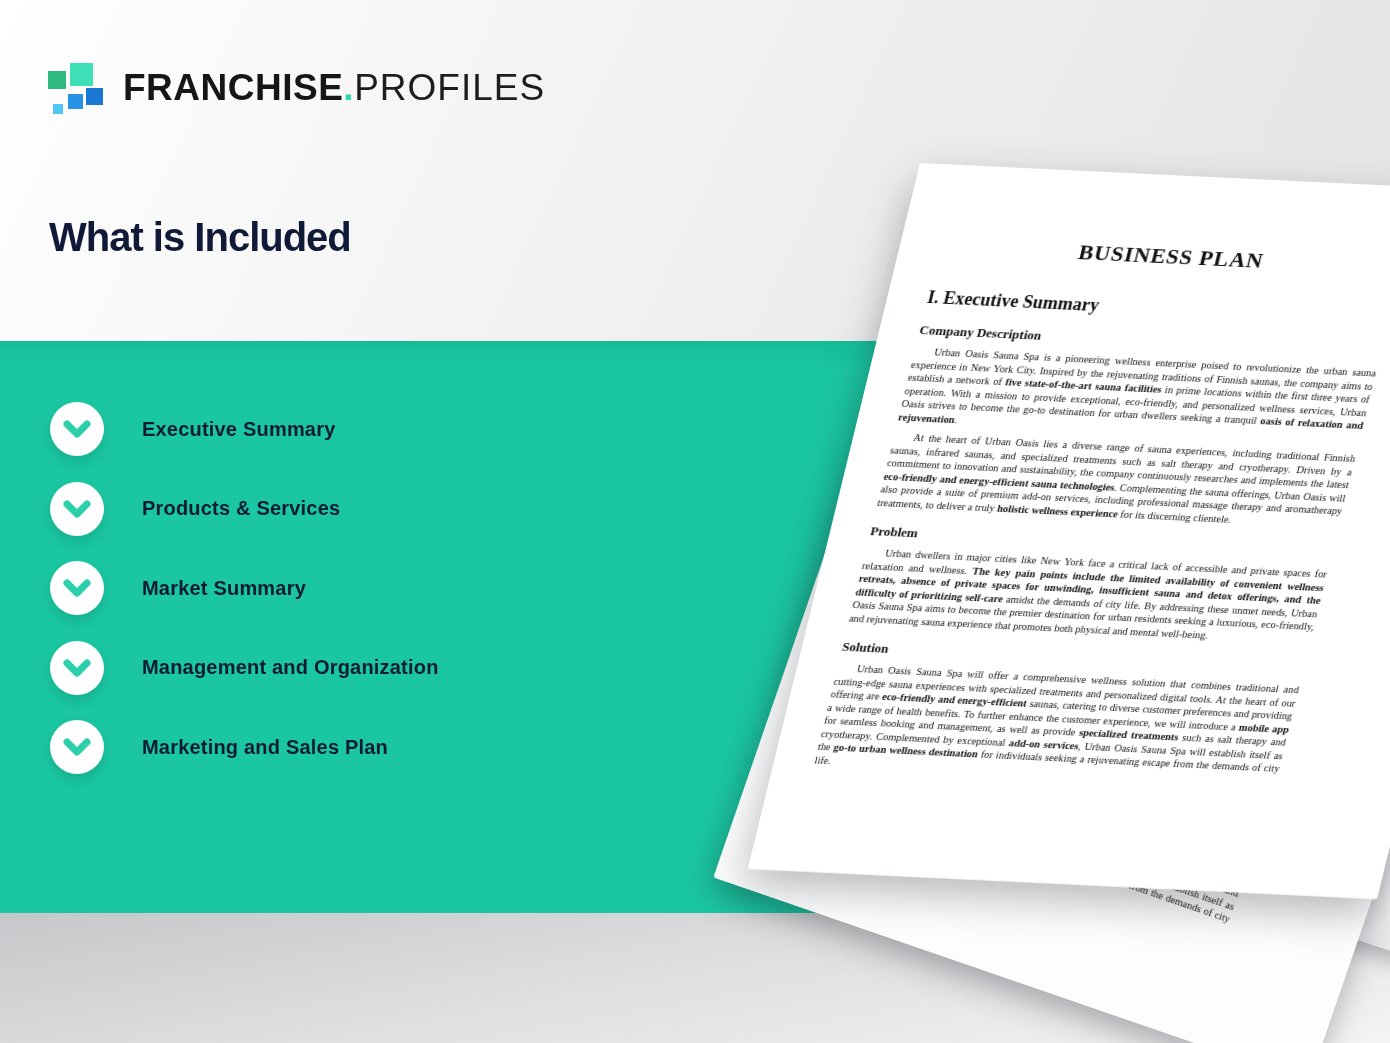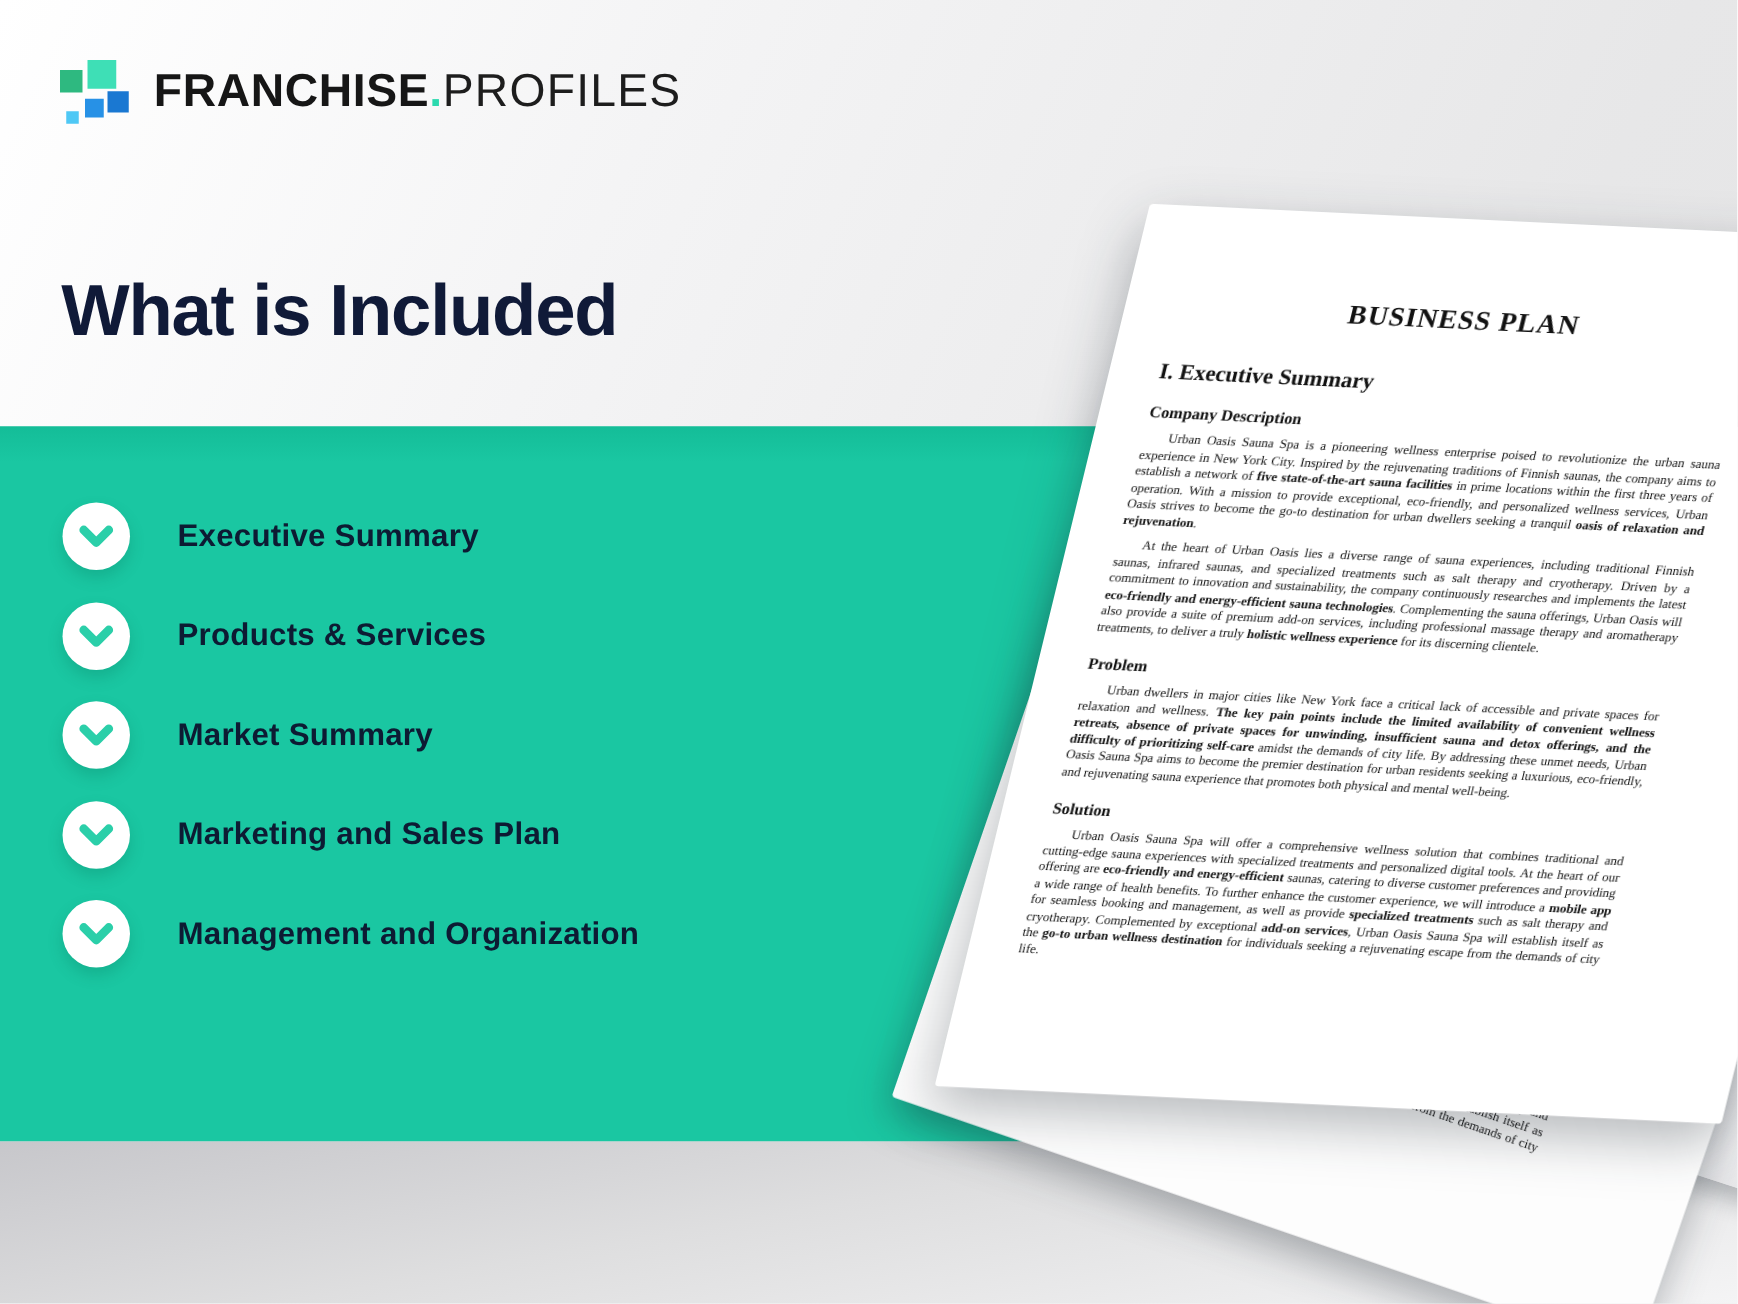--- a/index.html
+++ b/index.html
@@ -5,47 +5,47 @@
   html,body{margin:0;padding:0;}
   #app{position:relative;width:1390px;height:1043px;overflow:hidden;
        background:linear-gradient(115deg,#ffffff 0%,#f4f4f5 30%,#e7e7e8 72%,#e4e4e5 100%);
        font-family:"Liberation Sans",sans-serif;}
 
   
   .bg-bottom{position:absolute;left:0;top:913px;width:1390px;height:130px;
        background:linear-gradient(170deg,#c7c7cb 0%,#dededf 45%,#f4f4f5 100%);}
 
   
-  .logo{position:absolute;left:47px;top:42px;display:flex;align-items:center;gap:16px;}
+  .logo{position:absolute;left:47px;top:57px;display:flex;align-items:center;gap:16px;}
   .logo-icon{position:relative;width:60px;height:62px;}
   .logo-icon div{position:absolute;}
   .sq-green{left:1px;top:14px;width:18px;height:18px;background:#2eb980;}
   .sq-mint{left:23px;top:6px;width:23px;height:23px;background:#3edfb6;}
   .sq-sky{left:6px;top:47px;width:10px;height:10px;background:#4fc8f5;}
   .sq-midblue{left:21px;top:37px;width:15px;height:15px;background:#2791e6;}
   .sq-blue{left:39px;top:31px;width:17px;height:17px;background:#1a78d2;}
   .logo-text{font-size:37px;letter-spacing:.5px;color:#161616;white-space:nowrap;}
   .logo-strong{font-weight:700;}
   .logo-dot{font-weight:700;color:#2bd9ae;}
   .logo-light{font-weight:400;color:#1d1d1d;letter-spacing:1px;}
 
   
-  .page-title{position:absolute;left:49px;top:215px;font-size:58px;font-weight:800;
+  .page-title{position:absolute;left:49px;top:215px;font-size:40px;font-weight:800;
        color:#101a38;letter-spacing:-1px;}
 
   
   .teal-panel{position:absolute;left:0;top:341px;width:1000px;height:572px;
        background:linear-gradient(180deg,#14bd98 0%,#1ac7a2 5%,#1ac7a2 100%);z-index:5;}
   .included-list{position:absolute;left:50px;top:61px;list-style:none;margin:0;padding:0;}
   .included-item{display:flex;align-items:center;gap:38px;height:54px;margin-bottom:25.5px;}
   .bullet-circle{width:54px;height:54px;border-radius:50%;background:#ffffff;flex:0 0 54px;
        display:flex;align-items:center;justify-content:center;
        box-shadow:0 6px 12px rgba(0,95,75,.22);}
   .bullet-circle svg{margin-top:4px;}
-  .included-label{font-size:25px;font-weight:700;color:#0d1b33;letter-spacing:.2px;}
+  .included-label{font-size:20px;font-weight:700;color:#0d1b33;letter-spacing:.2px;}
 
   
   .sheet{position:absolute;background:#ffffff;transform-origin:0 0;border-radius:3px;}
   .page-extra{left:1265px;top:810px;width:380px;height:95px;transform:rotate(18deg);
        background:linear-gradient(180deg,#fbfbfc,#e9e9eb);z-index:8;
        box-shadow:0 10px 18px rgba(20,30,40,.25);}
   .page-back{left:950px;top:190px;width:630px;height:727px;transform:rotate(19deg);
        background:#fdfdfd;z-index:12;filter:drop-shadow(0 12px 16px rgba(15,25,35,.32));}
   .page-front{left:920px;top:163px;width:630px;height:727px;
        transform:matrix(0.999,0.048,-0.237,0.971,0,0);z-index:20;
@@ -106,29 +106,29 @@
             </svg>
         </span>
         <span class="included-label">Market Summary</span>
       </li>
       <li class="included-item">
         <span class="bullet-circle">
           <svg width="30" height="22" viewBox="0 0 30 22">
               <path d="M5 4 L15 14 L25 4" fill="none" stroke="#2bcfa9" stroke-width="7" stroke-linecap="round" stroke-linejoin="round"></path>
             </svg>
         </span>
-        <span class="included-label">Marketing and Sales Plan</span>
+        <span class="included-label">Management and Organization</span>
       </li>
       <li class="included-item">
         <span class="bullet-circle">
           <svg width="30" height="22" viewBox="0 0 30 22">
               <path d="M5 4 L15 14 L25 4" fill="none" stroke="#2bcfa9" stroke-width="7" stroke-linecap="round" stroke-linejoin="round"></path>
             </svg>
         </span>
-        <span class="included-label">Management and Organization</span>
+        <span class="included-label">Marketing and Sales Plan</span>
       </li>
     </ul>
   </div>
 
   <div class="sheet page-extra"></div>
 
   <div class="sheet page-back">
     <div class="doc">
       <div class="doc-title">BUSINESS PLAN</div>
       <div class="doc-h1">I. Executive Summary</div>

